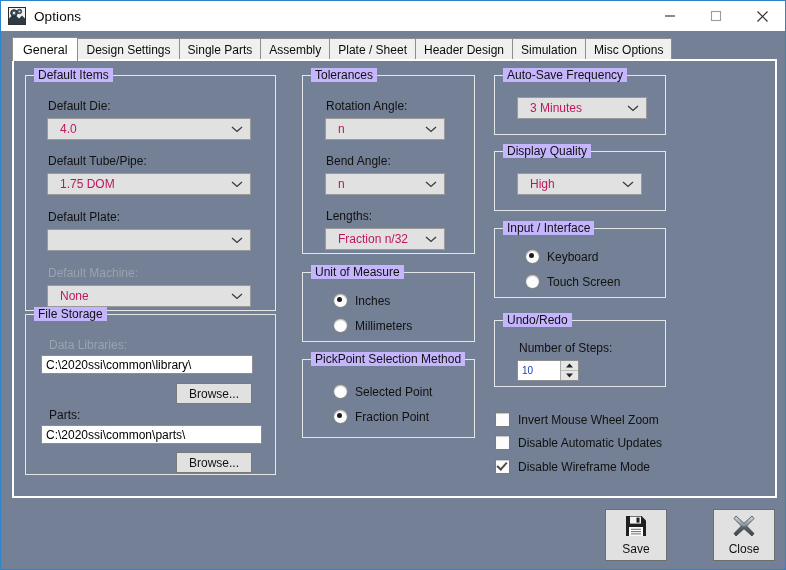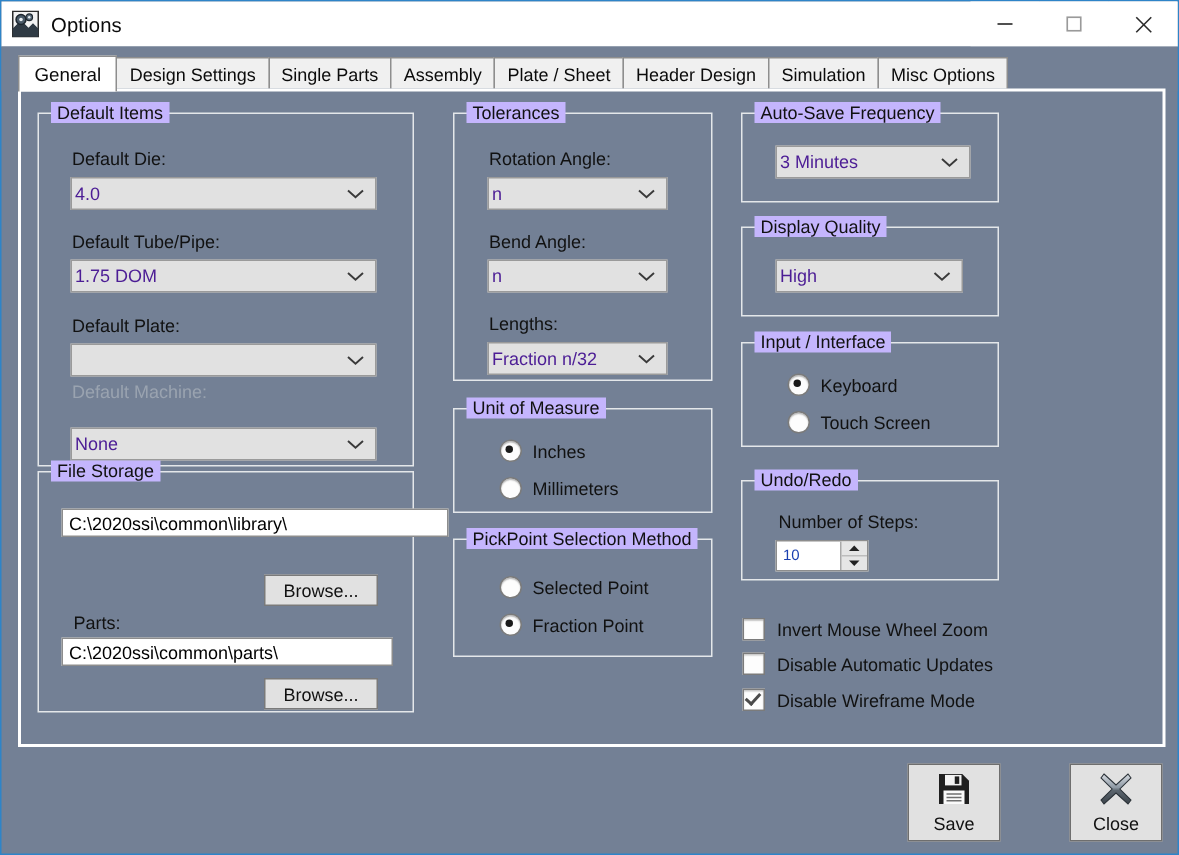--- a/index.html
+++ b/index.html
@@ -129,23 +129,23 @@
   }
   .fieldlabel.dim { color: #9aa3b0; }
   
   .combo {
     position: absolute;
     box-sizing: border-box;
     background: #e1e1e1;
     border: 1px solid #9a9a9a;
     display: flex;
     align-items: center;
-    padding-left: 2px;
-    font-size: 12px;
-    color: #4c1d95;
+    padding-left: 12px;
+    font-size: 12px;
+    color: #be185d;
   }
   .combo .chev {
     position: absolute;
     right: 7px; top: 50%;
     transform: translateY(-50%);
     width: 12px; height: 8px;
   }
   
   .textbox {
     position: absolute;
@@ -343,34 +343,34 @@
       </div>
 
       <div class="fieldlabel" style="left:22px; top:134px;">Default Plate:</div>
       <div class="combo" style="left:21px; top:153px; width:204px; height:22px;">
         <span></span>
         <svg class="chev" viewBox="0 0 12 8">
             <polyline points="1,2 6,6.5 11,2" fill="none" stroke="#3a3a3a" stroke-width="1.3"></polyline>
           </svg>
       </div>
 
-      <div class="fieldlabel dim" style="left:22px; top:178px;">Default Machine:</div>
+      <div class="fieldlabel dim" style="left:22px; top:190px;">Default Machine:</div>
       <div class="combo" style="left:21px; top:209px; width:204px; height:22px;">
         <span>None</span>
         <svg class="chev" viewBox="0 0 12 8">
             <polyline points="1,2 6,6.5 11,2" fill="none" stroke="#3a3a3a" stroke-width="1.3"></polyline>
           </svg>
       </div>
     </div>
 
     <div class="group" style="left:11px; top:253px; width:251px; height:161px;">
       <div class="glabel">File Storage</div>
 
       <div class="fieldlabel dim" style="left:23px; top:23px;">Data Libraries:</div>
-      <div class="textbox" style="left:15px; top:24px; width:258px; height:19px;">
+      <div class="textbox" style="left:15px; top:40px; width:212px; height:19px;">
         <span>C:\2020ssi\common\library\</span>
       </div>
       <div class="btn" style="left:150px; top:68px; width:76px; height:21px;">Browse...</div>
 
       <div class="fieldlabel" style="left:23px; top:93px;">Parts:</div>
       <div class="textbox" style="left:15px; top:110px; width:221px; height:19px;">
         <span>C:\2020ssi\common\parts\</span>
       </div>
       <div class="btn" style="left:150px; top:137px; width:76px; height:21px;">Browse...</div>
     </div>

